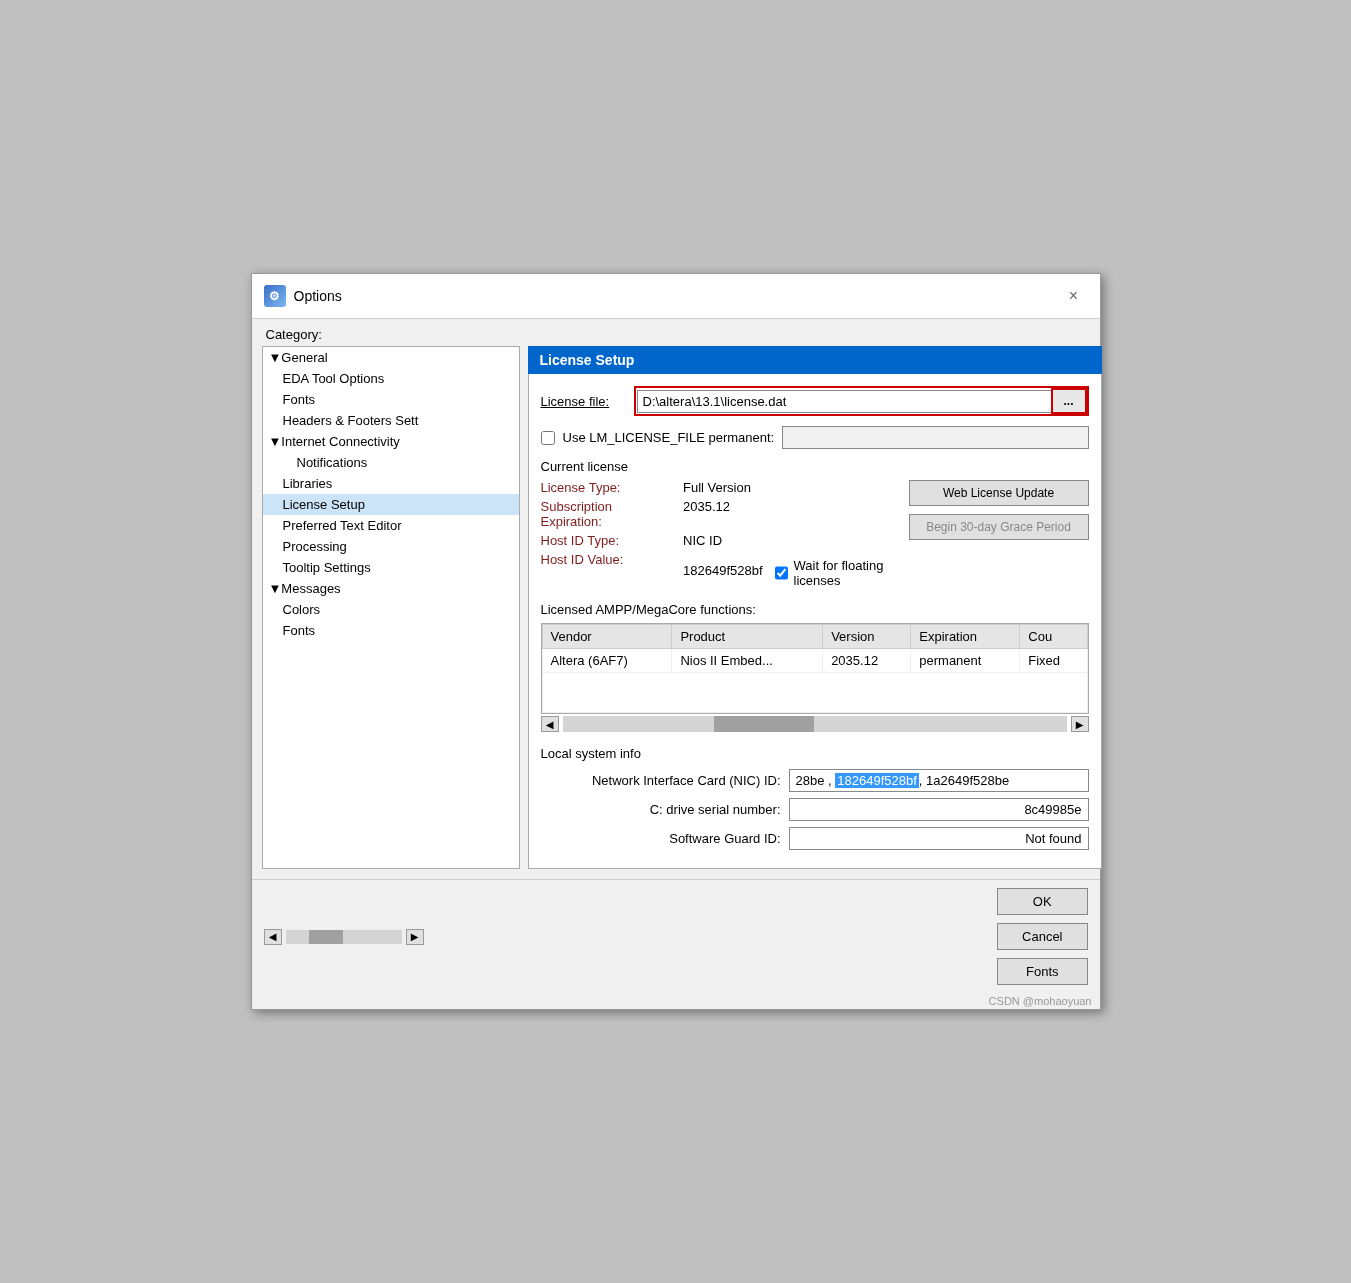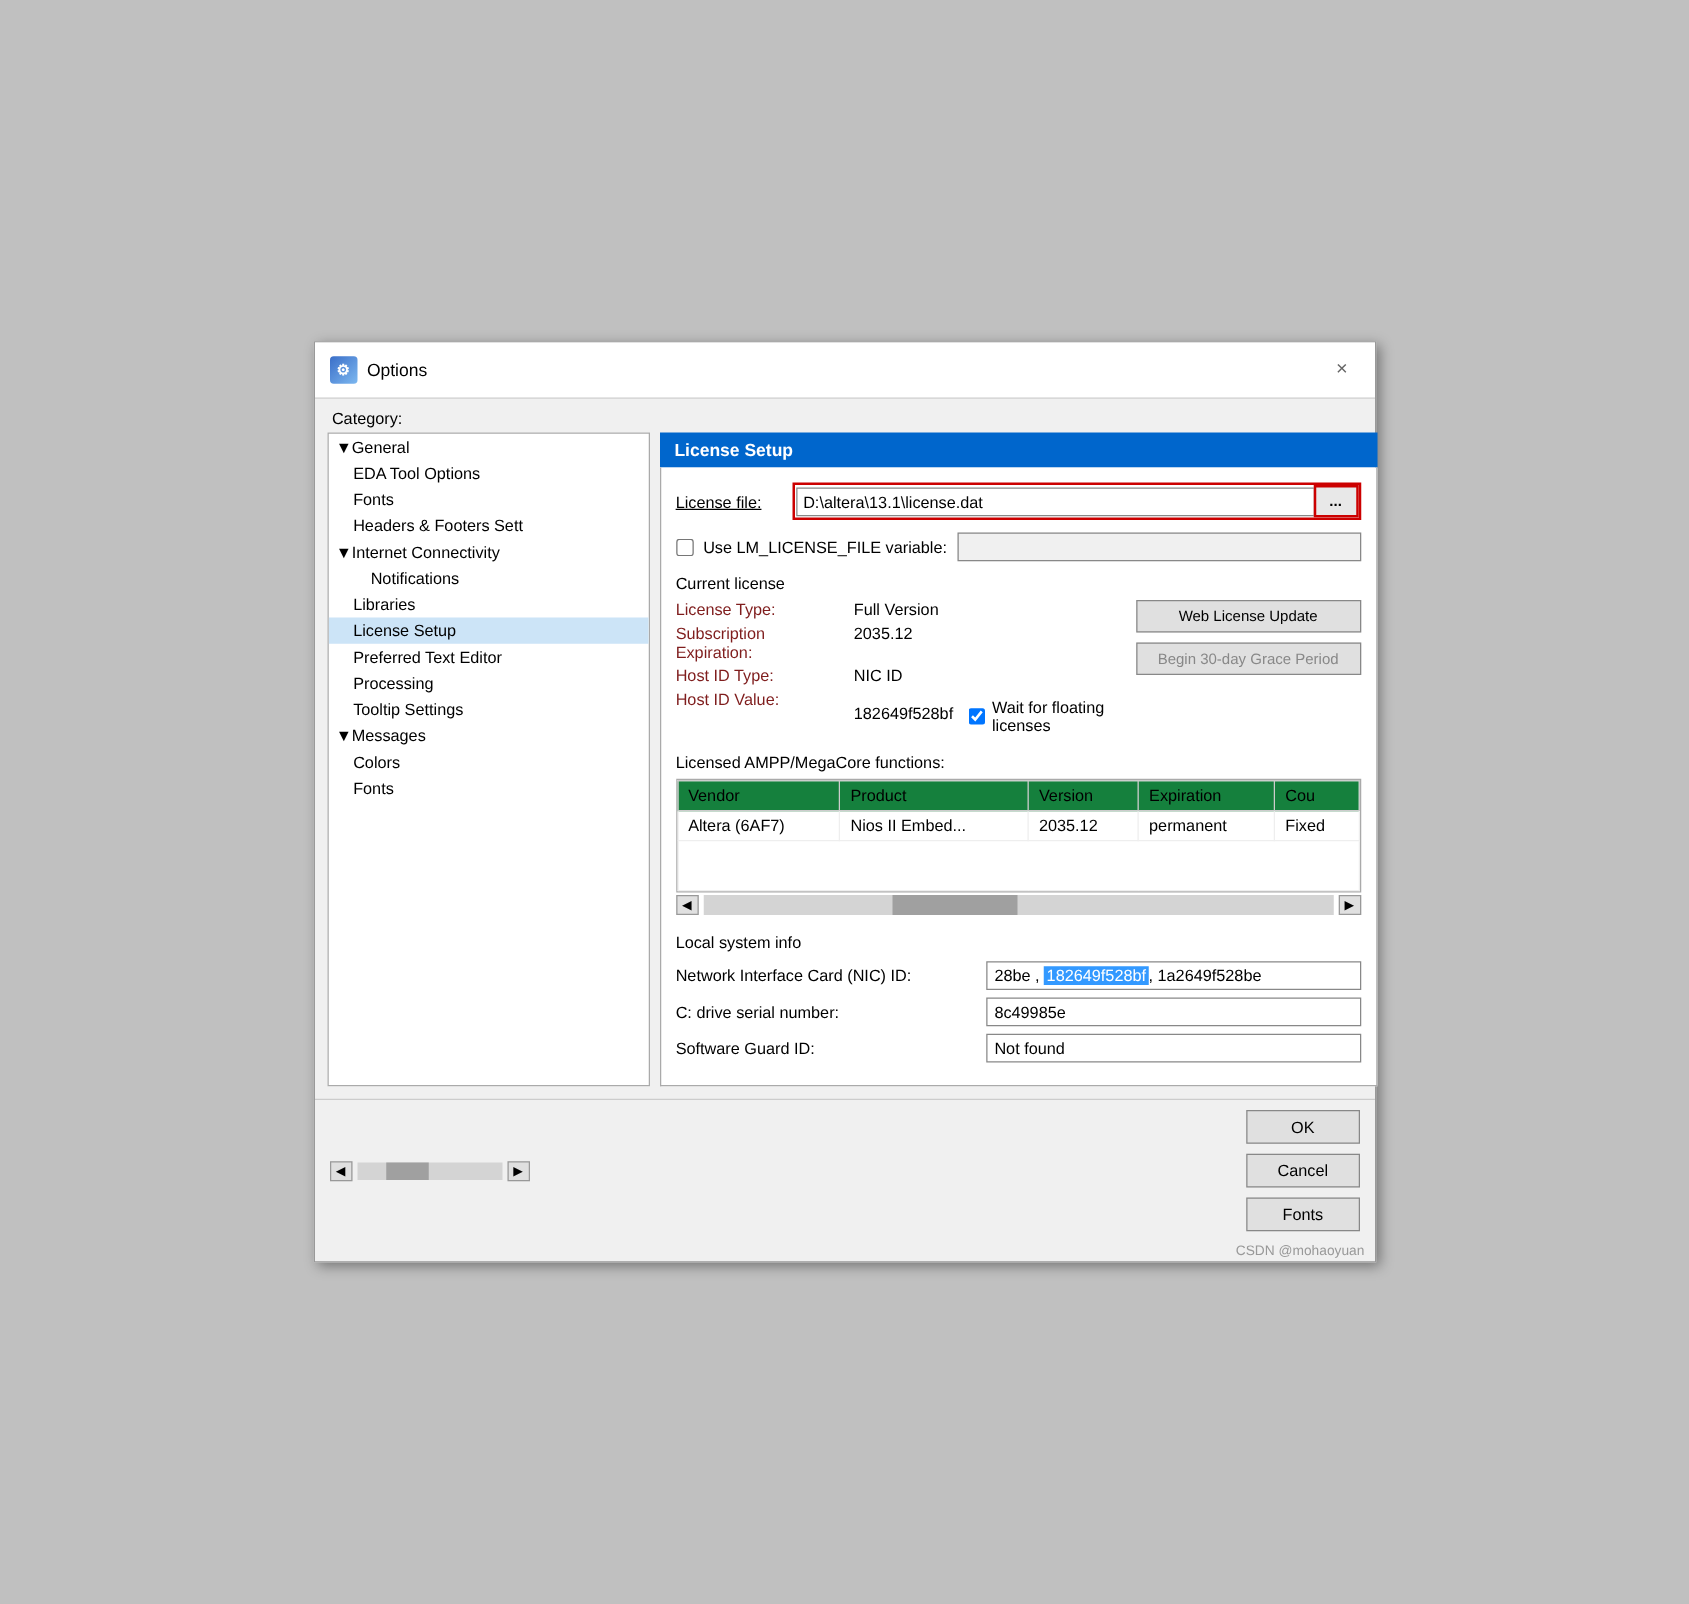--- a/index.html
+++ b/index.html
@@ -212,21 +212,21 @@
     .ampp-table-wrap {
       border: 1px solid #aaa;
       overflow: hidden;
     }
     .ampp-table {
       width: 100%;
       border-collapse: collapse;
       font-size: 13px;
     }
     .ampp-table th {
-      background: #15803d;
+      background: #e5e5e5;
       border: 1px solid #ccc;
       padding: 4px 8px;
       text-align: left;
       font-weight: normal;
     }
     .ampp-table td {
       border: 1px solid #eee;
       padding: 4px 8px;
     }
     .scrollbar-row {
@@ -265,20 +265,21 @@
     }
     .local-system-label {
       font-size: 13px;
       margin-bottom: 8px;
     }
     .sys-info-row {
       display: flex;
       align-items: center;
       gap: 8px;
       margin-bottom: 6px;
+      text-align: right;
     }
     .sys-info-label {
       min-width: 240px;
       font-size: 13px;
     }
     .sys-info-value {
       border: 1px solid #888;
       padding: 3px 6px;
       font-size: 13px;
       background: white;
@@ -383,21 +384,21 @@
         <div class="license-file-row">
           <span class="license-file-label">License file:</span>
           <div class="license-file-input-wrap">
             <input class="license-file-input" type="text" value="D:\altera\13.1\license.dat" style="">
             <button class="browse-btn">...</button>
           </div>
         </div>
 
         <div class="lm-row">
           <input type="checkbox" class="lm-checkbox" style="">
-          <span class="lm-label">Use LM_LICENSE_FILE variable:</span>
+          <span class="lm-label">Use LM_LICENSE_FILE permanent:</span>
           <input class="lm-input" type="text" value="" style="">
         </div>
 
         <div class="current-license-section">
           <div class="current-license-header">Current license</div>
           <div class="license-info-and-buttons">
             <div class="license-info">
               <span class="info-label">License Type:</span>
               <span class="info-value">Full Version</span>
               <span class="info-label">Subscription Expiration:</span>

